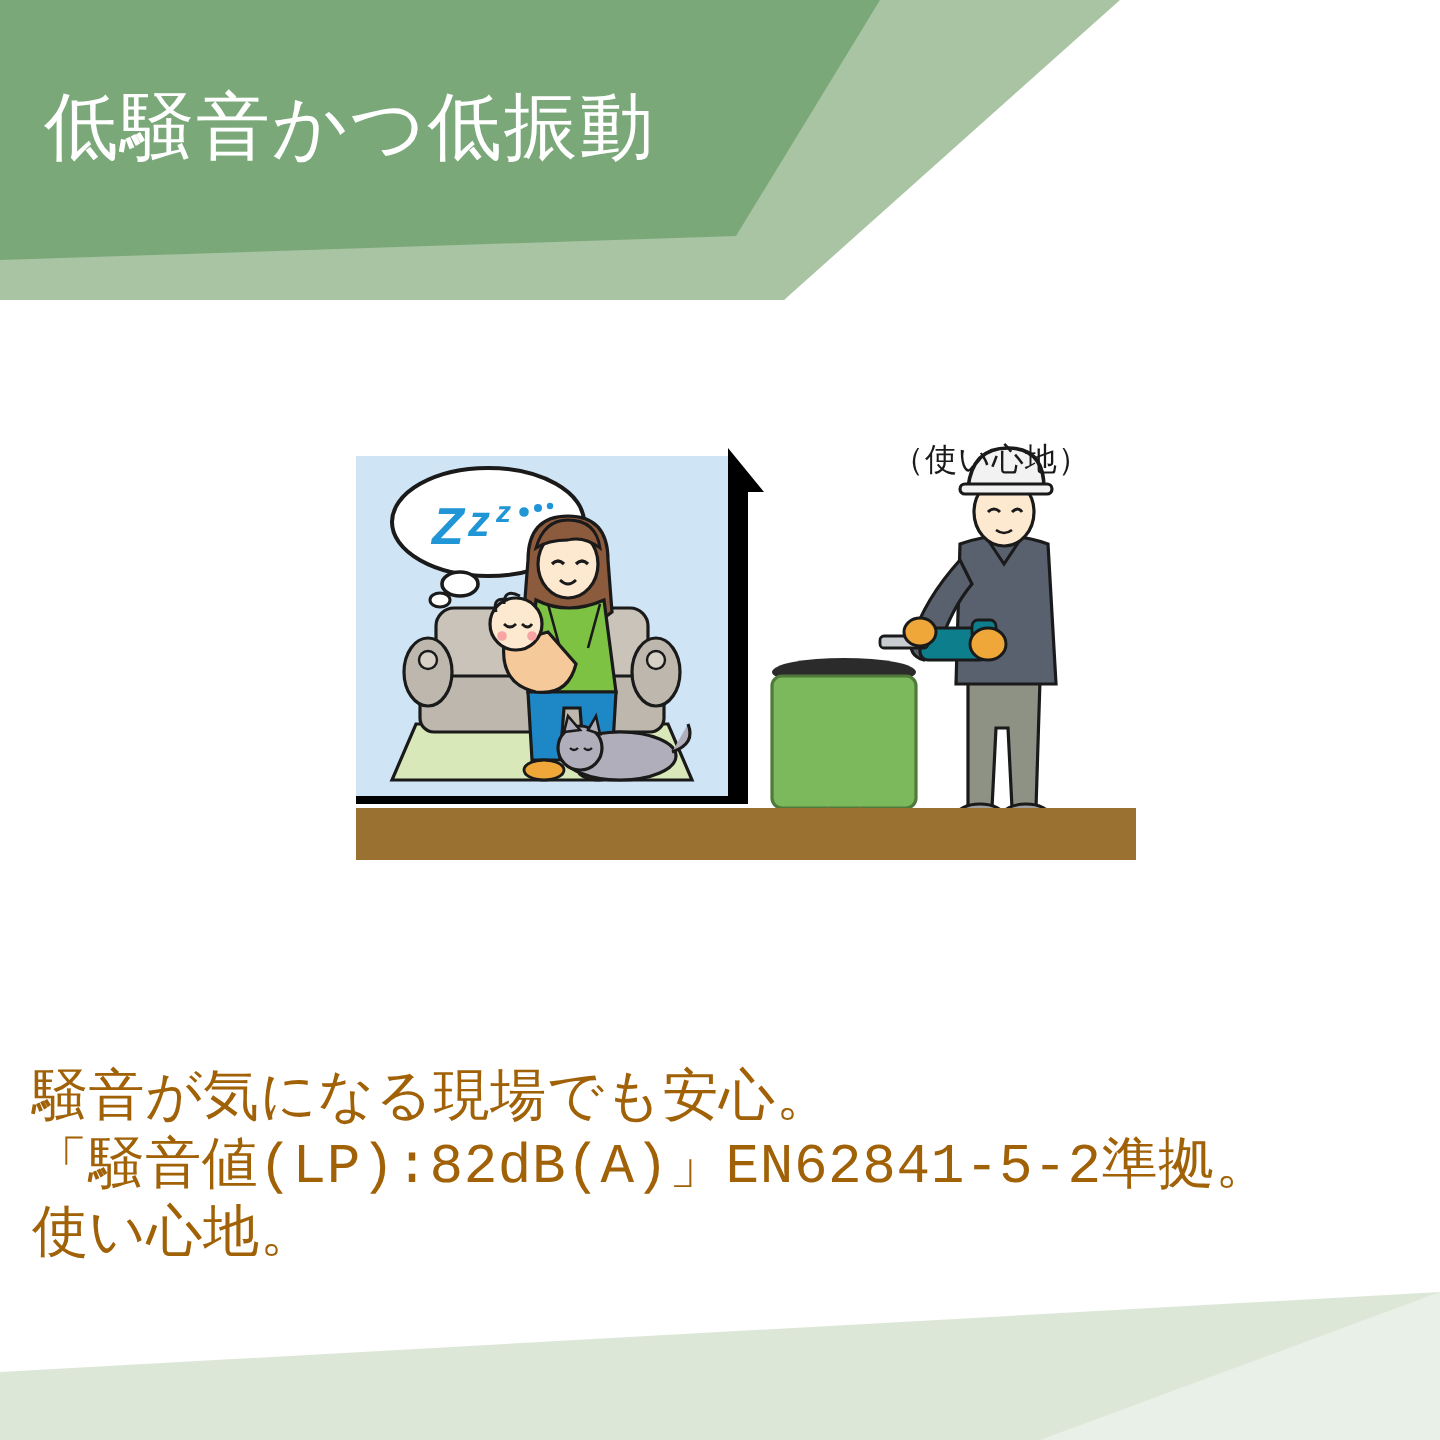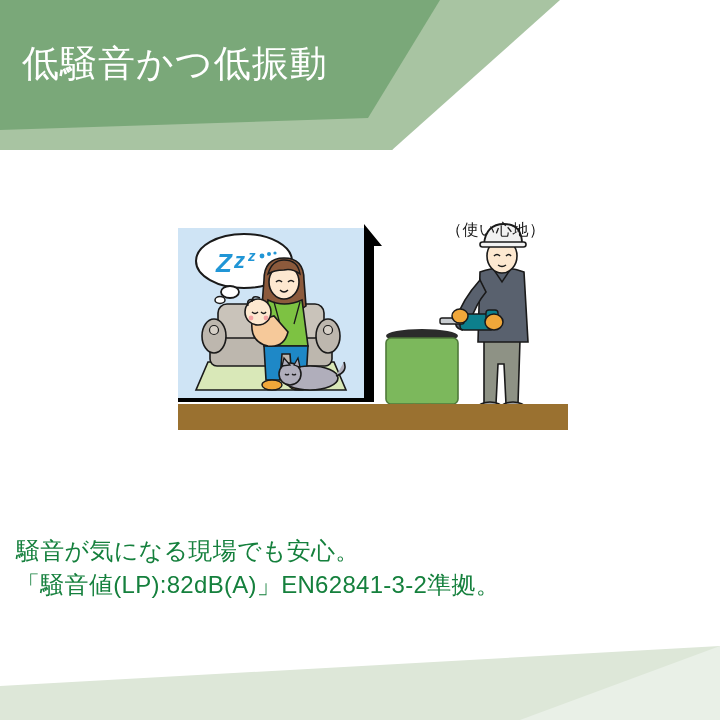--- a/index.html
+++ b/index.html
@@ -53,25 +53,26 @@
     letter-spacing: 0.5px;
   }
 
   
   .body-text {
     position: absolute;
     left: 16px; top: 534px;
     width: 700px;
   }
   .body-line {
-    font-size: 24px;
+    font-size: 28px;
     line-height: 34px;
-    color: #15803d;
+    color: #a16207;
     white-space: nowrap;
     letter-spacing: 0.3px;
+    font-family: Liberation Mono, monospace;
   }
 
   
   .footer-deco {
     position: absolute;
     left: 0; bottom: 0;
     width: 720px; height: 80px;
     pointer-events: none;
   }
   .footer-svg { display: block; width: 720px; height: 80px; }
@@ -221,21 +222,22 @@
       </g>
 
       <rect x="10" y="190" width="390" height="26" fill="#9a7130"></rect>
     </svg>
 
     <div class="image-caption" style="left:278px; top:6px; position:absolute;">（使い心地）</div>
   </div>
 
   <div class="body-text">
     <div class="body-line">騒音が気になる現場でも安心。</div>
-    <div class="body-line">「騒音値(LP):82dB(A)」EN62841-3-2準拠。</div>
+    <div class="body-line">「騒音値(LP):82dB(A)」EN62841-5-2準拠。</div>
+    <div class="body-line">使い心地。</div>
   </div>
 
   <div class="footer-deco">
     <svg class="footer-svg" viewBox="0 0 720 80" preserveAspectRatio="none">
       <polygon points="0,46 720,6 720,80 0,80" fill="#dde7d8"></polygon>
       <polygon points="720,6 720,80 520,80" fill="#e9f0e7"></polygon>
     </svg>
   </div>
 
 </div>

